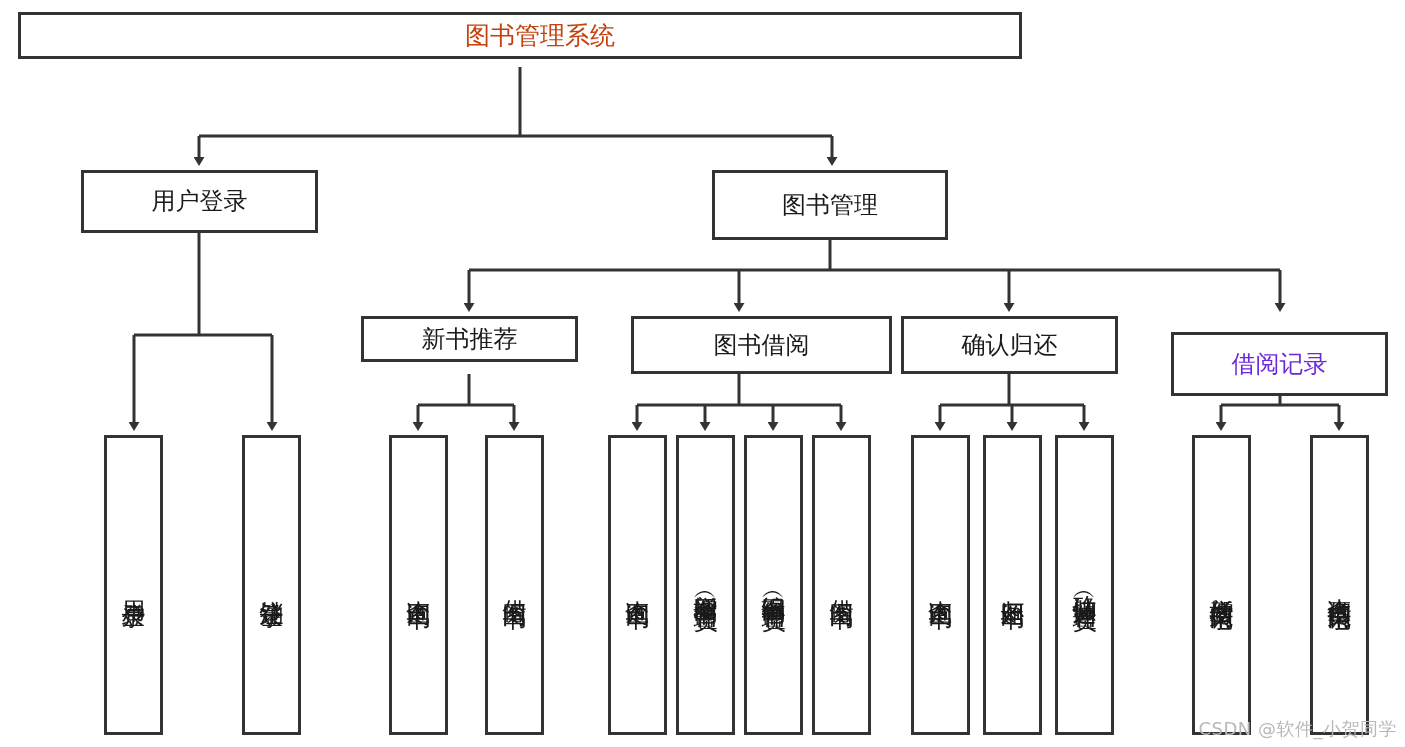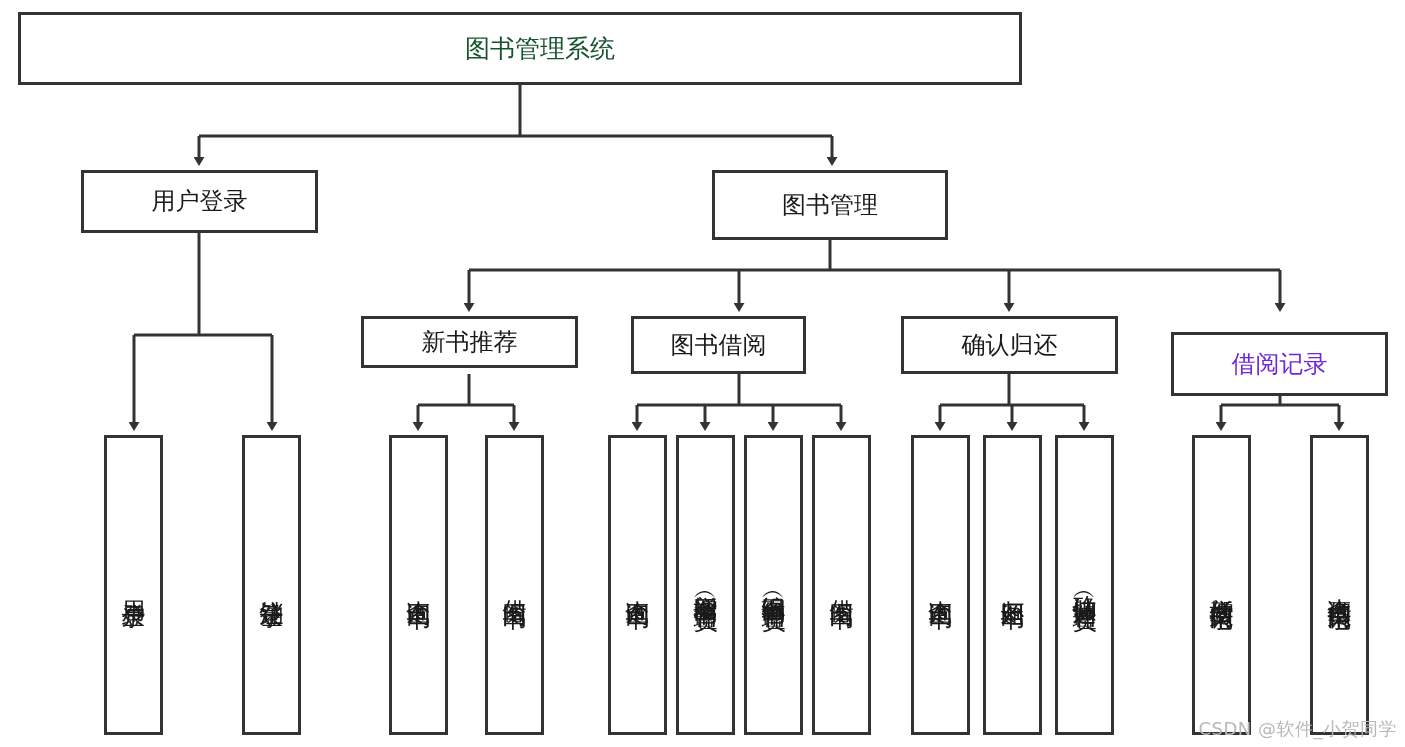--- a/index.html
+++ b/index.html
@@ -116,35 +116,35 @@
       <path d="M1012,405 L1012,423" marker-end="url(#arrow)"></path>
       <path d="M1084,405 L1084,423" marker-end="url(#arrow)"></path>
 
       <path d="M1280,374 L1280,405"></path>
       <path d="M1221,405 L1339,405"></path>
       <path d="M1221,405 L1221,423" marker-end="url(#arrow)"></path>
       <path d="M1339,405 L1339,423" marker-end="url(#arrow)"></path>
     </g>
   </svg>
 
-  <div class="node node-root" style="left: 18px; top: 12px; width: 1004px; height: 73px; border-color: rgb(51, 51, 51); color: #14532d; padding-left: 40px;">
+  <div class="node node-root" style="left: 18px; top: 12px; width: 1004px; height: 47px; border-color: rgb(51, 51, 51); color: #c2410c; padding-left: 40px;">
     <span class="node-label">图书管理系统</span>
   </div>
 
   <div class="node node-l2" style="left: 81px; top: 170px; width: 237px; height: 63px; border-color: rgb(51, 51, 51); color: rgb(26, 26, 26);">
     <span class="node-label">用户登录</span>
   </div>
   <div class="node node-l2" style="left: 712px; top: 170px; width: 236px; height: 70px; border-color: rgb(51, 51, 51); color: rgb(26, 26, 26);">
     <span class="node-label">图书管理</span>
   </div>
 
-  <div class="node node-l3" style="left: 361px; top: 316px; width: 217px; height: 52px; border-color: rgb(51, 51, 51); color: rgb(26, 26, 26);">
+  <div class="node node-l3" style="left: 361px; top: 316px; width: 217px; height: 46px; border-color: rgb(51, 51, 51); color: rgb(26, 26, 26);">
     <span class="node-label">新书推荐</span>
   </div>
-  <div class="node node-l3" style="left: 631px; top: 316px; width: 175px; height: 58px; border-color: rgb(51, 51, 51); color: rgb(26, 26, 26);">
+  <div class="node node-l3" style="left: 631px; top: 316px; width: 261px; height: 58px; border-color: rgb(51, 51, 51); color: rgb(26, 26, 26);">
     <span class="node-label">图书借阅</span>
   </div>
   <div class="node node-l3" style="left: 901px; top: 316px; width: 217px; height: 58px; border-color: rgb(51, 51, 51); color: rgb(26, 26, 26);">
     <span class="node-label">确认归还</span>
   </div>
   <div class="node node-l3" style="left: 1171px; top: 332px; width: 217px; height: 64px; border-color: rgb(51, 51, 51); color: #6d28d9;">
     <span class="node-label">借阅记录</span>
   </div>
 
   <div class="node node-leaf" style="left: 104px; top: 435px; width: 59px; height: 300px; border-color: rgb(51, 51, 51); color: rgb(26, 26, 26);">

